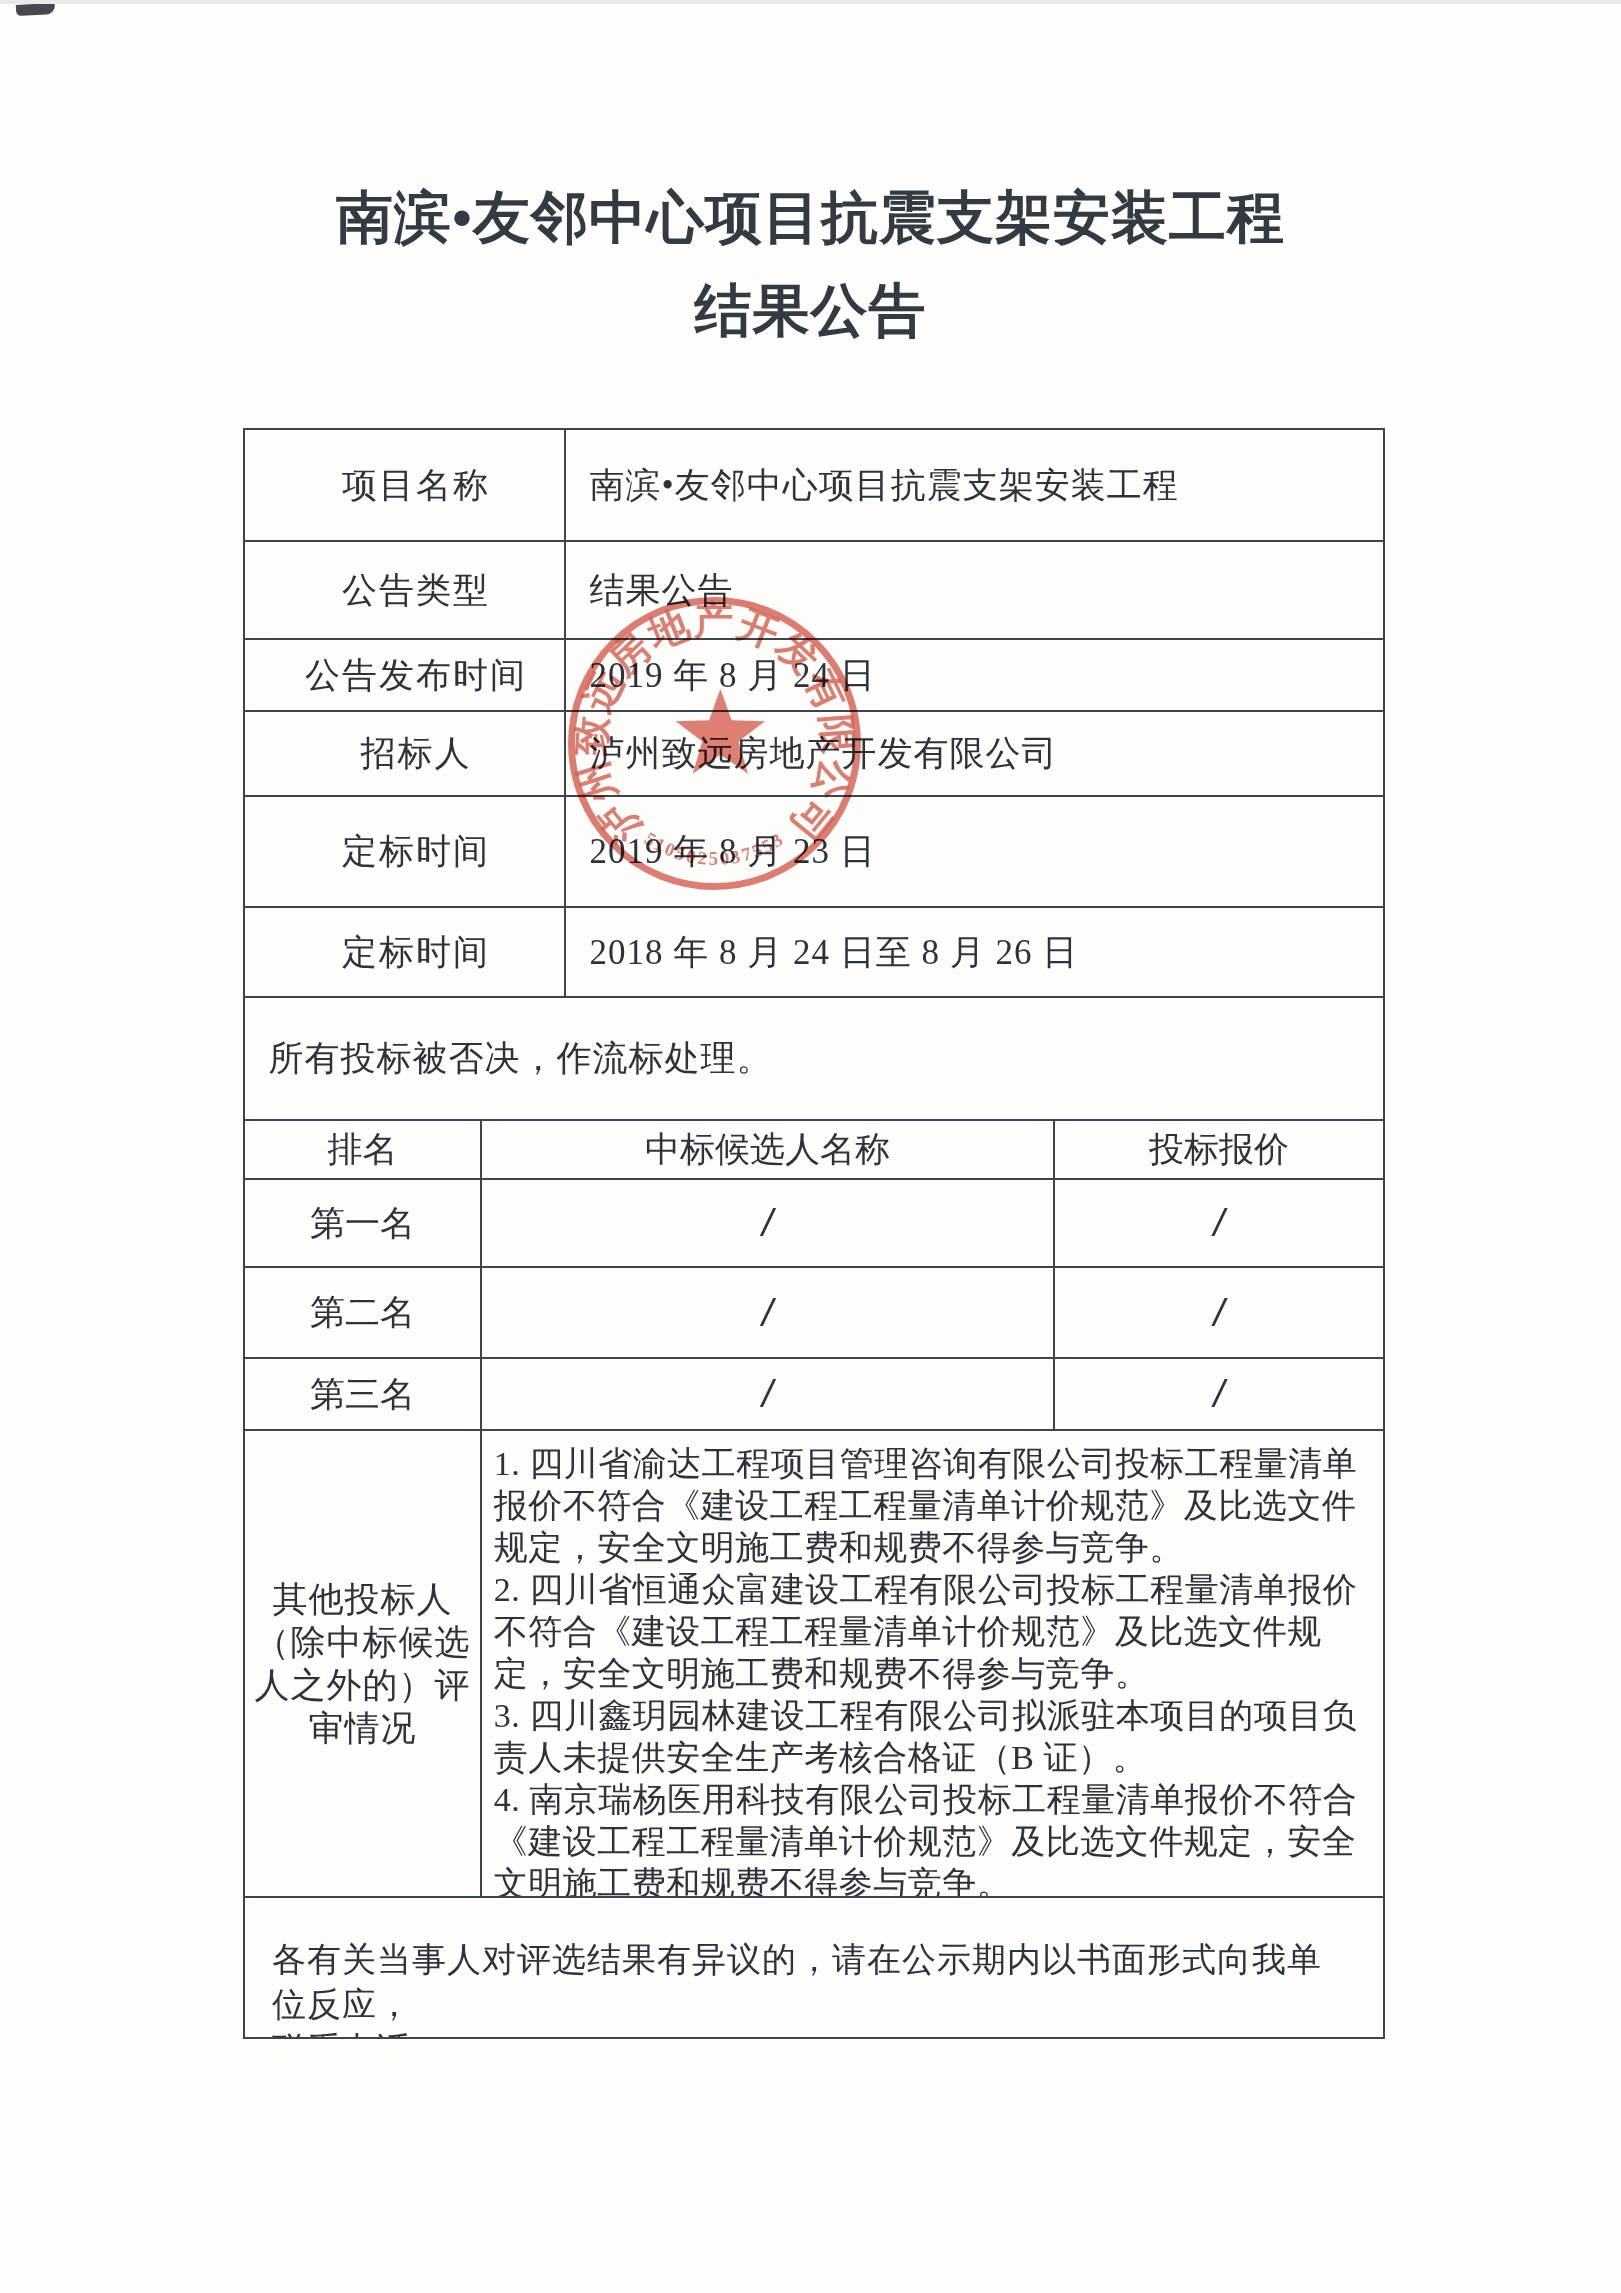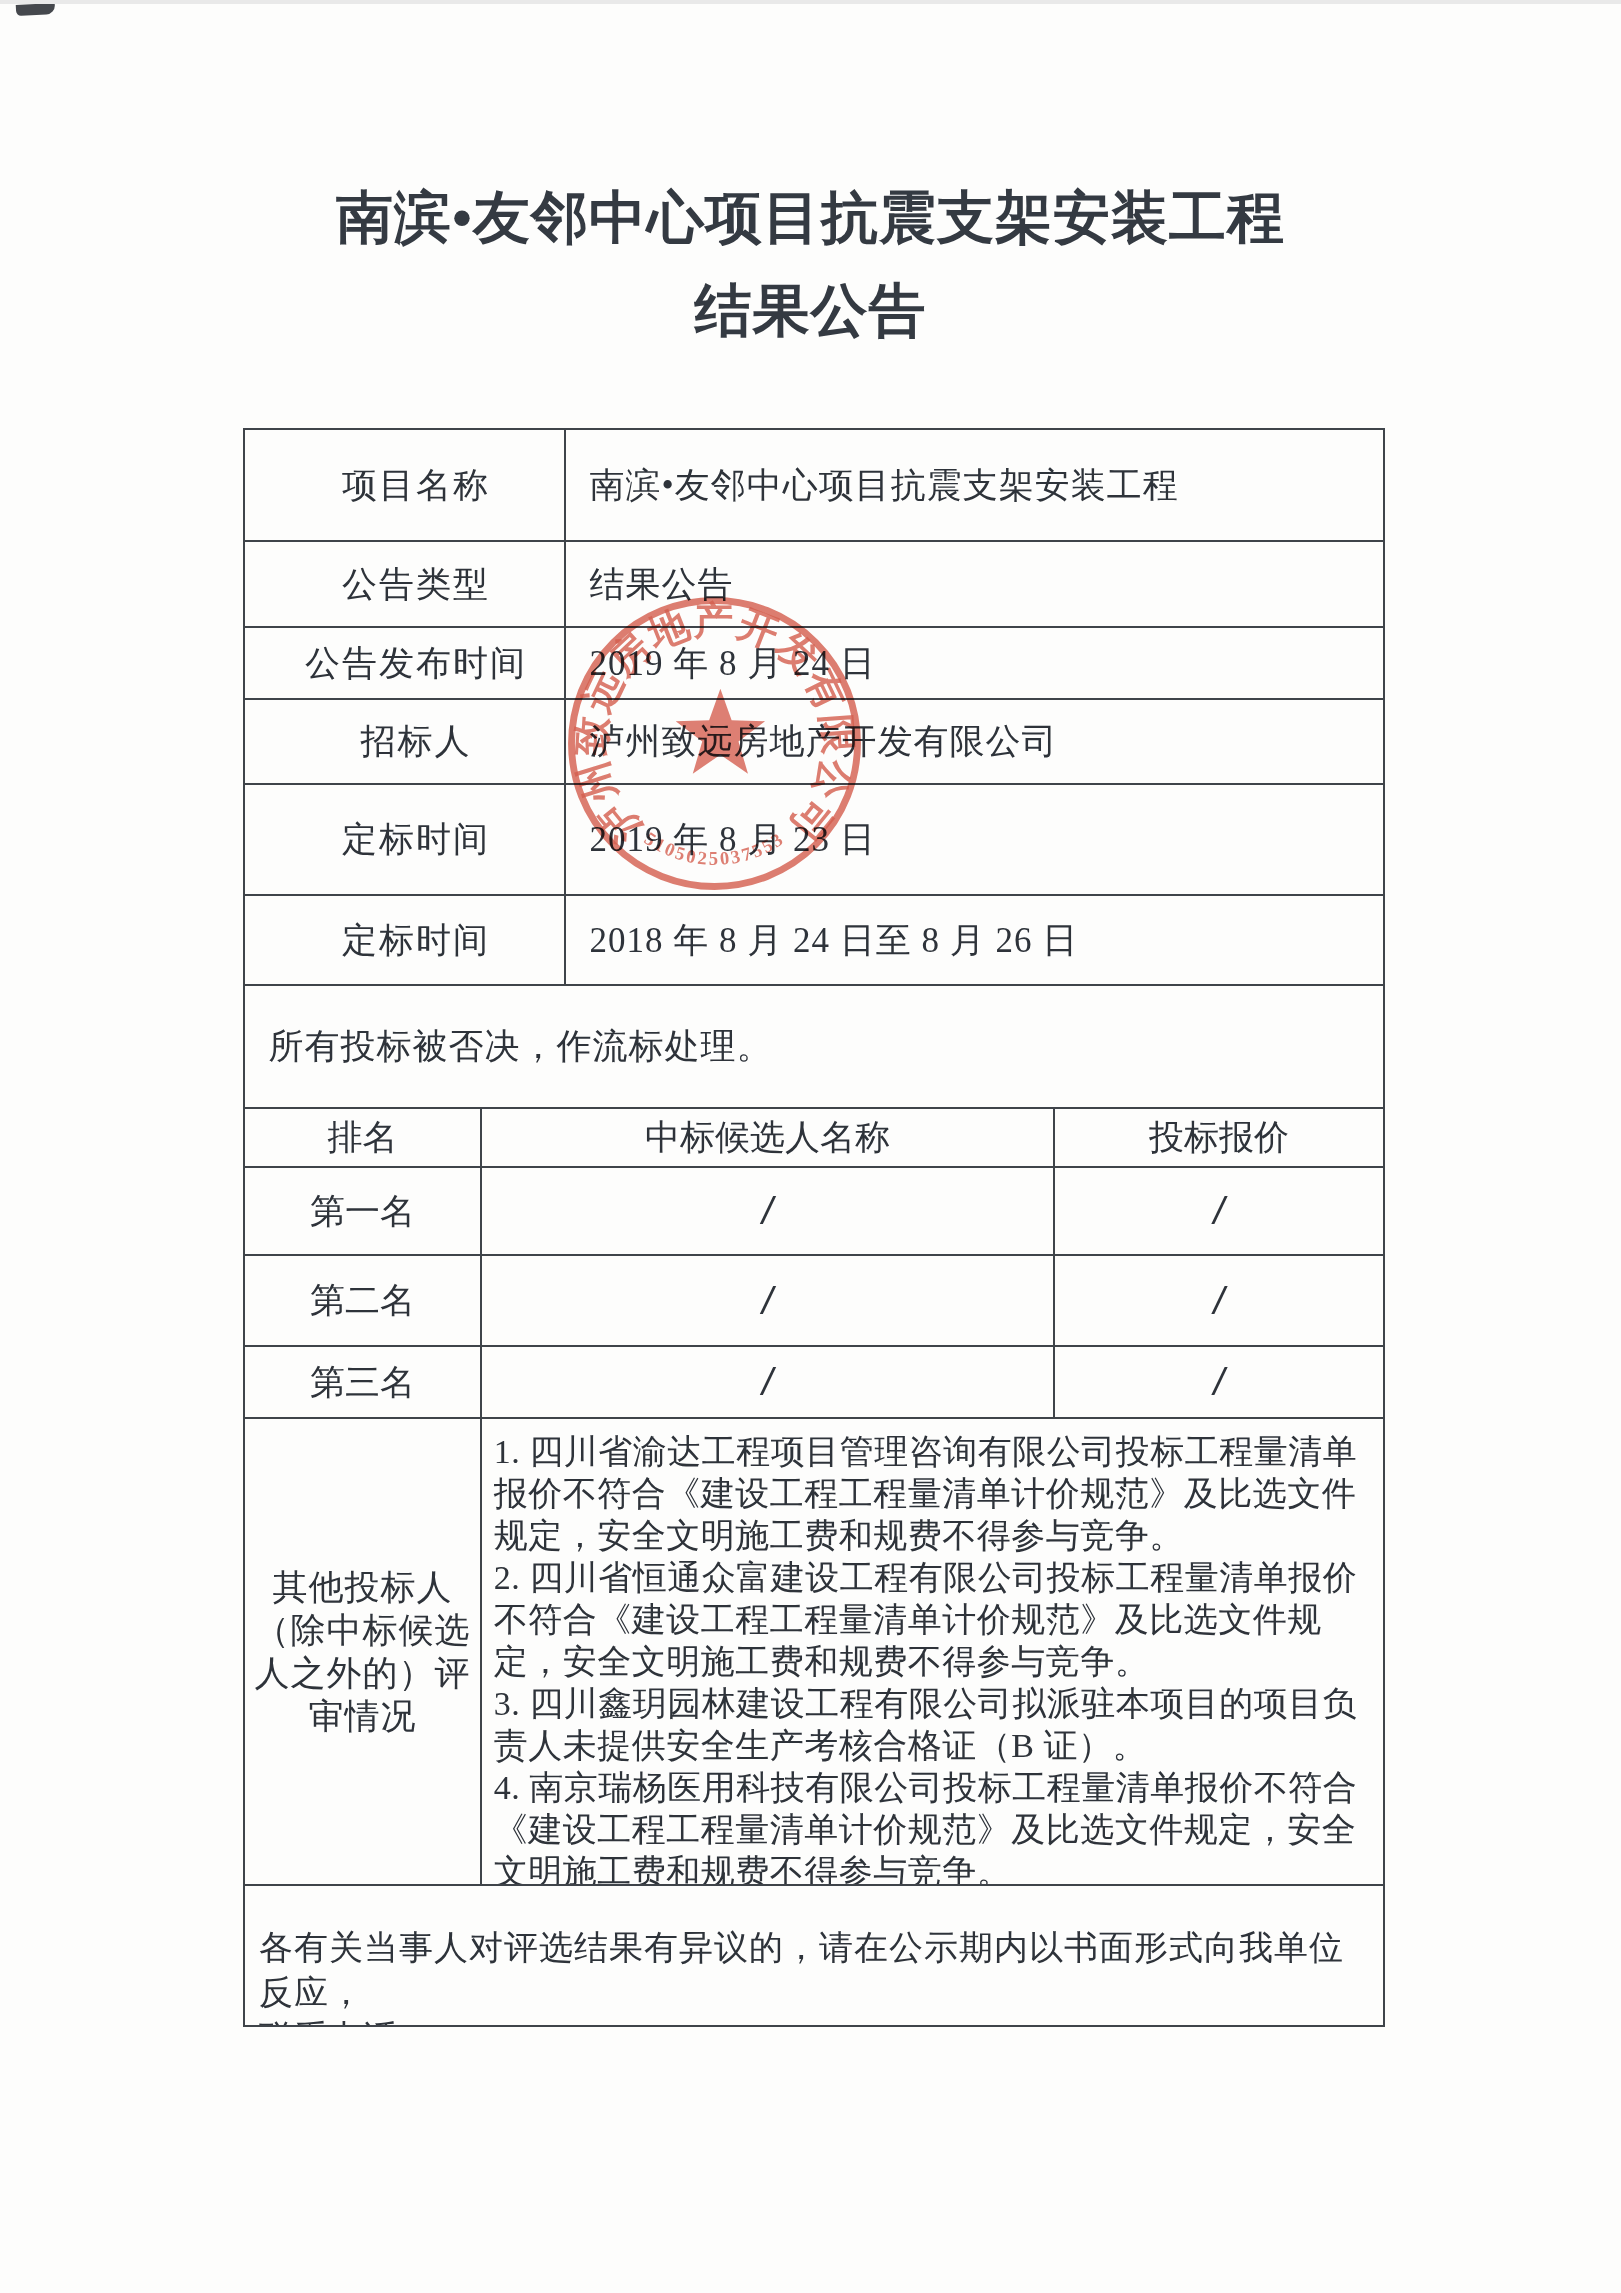--- a/index.html
+++ b/index.html
@@ -46,21 +46,21 @@
     padding:11.8px 15.7px 0 11.8px;
     font-size:34px;line-height:42px;letter-spacing:0.5px;
     align-items:flex-start;
   }
   .biglab{
     padding:0 5.9px;line-height:43px;letter-spacing:1px;
     justify-content:center;text-align:center;
   }
   .note{
     display:block;
-    padding:39px 29px 0 14px;
+    padding:39px 29px 0 27px;
     font-size:34px;line-height:45px;letter-spacing:1px;
   }
   .seal{
     position:absolute;left:548px;top:573px;width:333px;height:333px;
     mix-blend-mode:multiply;opacity:0.88;pointer-events:none;
   }
   .seal text{font-family:"Liberation Serif","DejaVu Serif",serif;font-weight:bold;}
 </style>
 </head>
 <body>
@@ -74,21 +74,21 @@
     <div>结果公告</div>
   </div>
 
   <div class="tbl">
 
     <div class="row" style="height:110px">
       <div class="cell lab wA1">项目名称</div>
       <div class="cell val wA2">南滨•友邻中心项目抗震支架安装工程</div>
     </div>
 
-    <div class="row" style="height:86px">
+    <div class="row" style="height:98px">
       <div class="cell lab wA1">公告类型</div>
       <div class="cell val wA2">结果公告</div>
     </div>
 
     <div class="row" style="height:72px">
       <div class="cell lab wA1">公告发布时间</div>
       <div class="cell val wA2">2019 年 8 月 24 日</div>
     </div>
 
     <div class="row" style="height:85px">

